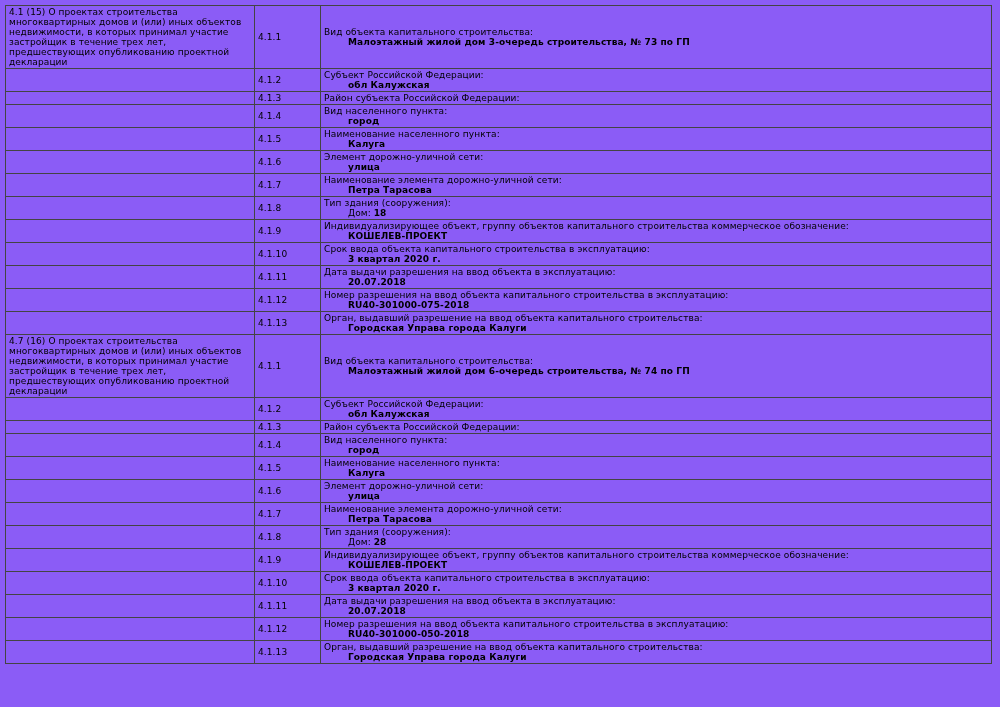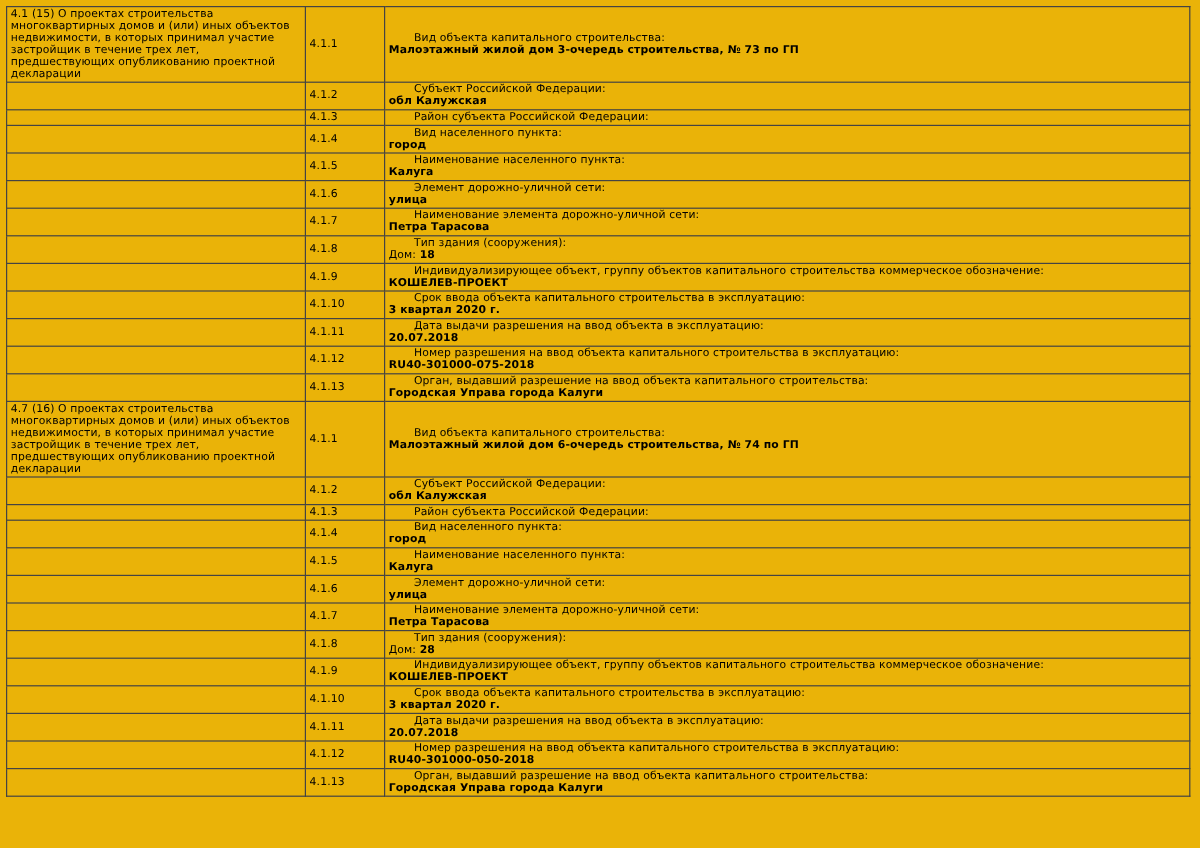--- a/index.html
+++ b/index.html
@@ -10,21 +10,21 @@
   body {
     width: 1000px;
     height: 707px;
     font-family: "DejaVu Sans", sans-serif;
     color: #000000;
   }
   .page {
     position: relative;
     width: 1000px;
     height: 707px;
-    background: #eab308;
+    background: #8b5cf6;
     overflow: hidden;
   }
   table.decl {
     position: absolute;
     left: 5px;
     top: 5px;
     width: 986px;
     border-collapse: collapse;
     table-layout: fixed;
   }
@@ -41,24 +41,24 @@
     vertical-align: top;
     padding-top: 2px;
   }
   .section-title {
     white-space: pre-line;
     letter-spacing: 0.1px;
   }
   .field-label {
     font-weight: normal;
     letter-spacing: 0.1px;
-    margin-left: 21px;
   }
   .val-line {
     letter-spacing: 0.1px;
+    margin-left: 24px;
   }
   .val-prefix {
     font-weight: normal;
   }
   .val-bold {
     font-weight: bold;
   }
   .row-code {
     letter-spacing: 0.1px;
   }

